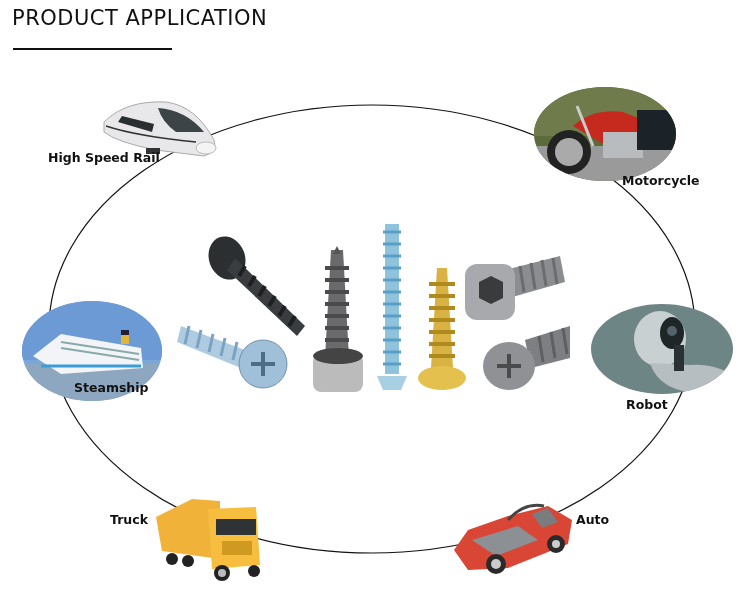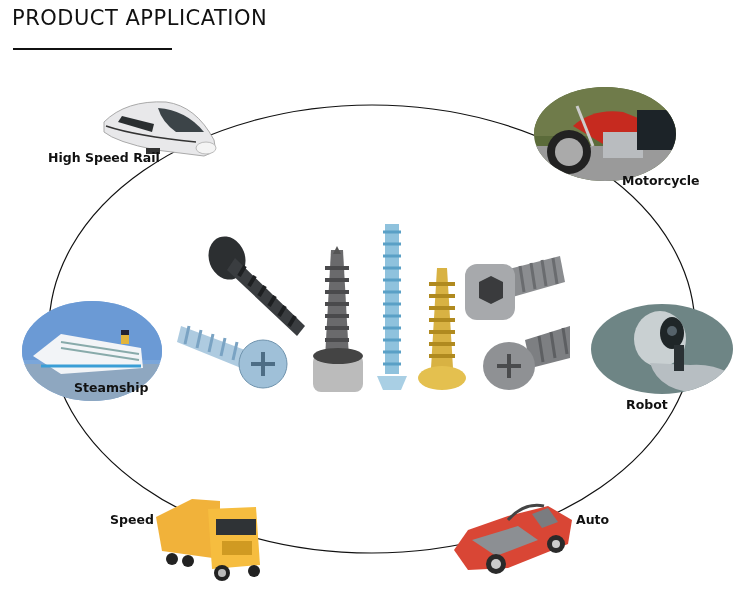--- a/index.html
+++ b/index.html
@@ -91,21 +91,21 @@
   <path d="M4 24 L40 6 L68 8 L68 66 L10 58 Z" fill="#f1b23a"></path>
   <path d="M56 16 L104 14 L108 72 L60 76 Z" fill="#f6bd3f"></path>
   <rect x="64" y="26" width="40" height="16" fill="#2f3336"></rect>
   <rect x="70" y="48" width="30" height="14" fill="#d09a22"></rect>
   <circle cx="20" cy="66" r="6" fill="#222"></circle>
     <circle cx="36" cy="68" r="6" fill="#222"></circle>
   <circle cx="70" cy="80" r="8" fill="#222"></circle>
     <circle cx="70" cy="80" r="4" fill="#bbb"></circle>
   <circle cx="102" cy="78" r="6" fill="#222"></circle>
 </svg>
-<div class="label" style="left:110px;top:512px">Speed</div>
+<div class="label" style="left:110px;top:512px">Truck</div>
 
 <svg class="pic" style="left:448px;top:494px" width="130" height="82" viewBox="0 0 130 82">
   <path d="M6 56 L20 36 L60 22 L100 12 L124 26 L120 50 L60 74 L20 76 Z" fill="#d94635"></path>
   <path d="M24 46 L70 32 L90 46 L48 62 Z" fill="#8c8f93"></path>
   <path d="M60 26 Q76 8 96 12" stroke="#444" stroke-width="3" fill="none"></path>
   <path d="M84 20 L100 14 L110 28 L94 34 Z" fill="#7a7c80"></path>
   <circle cx="48" cy="70" r="10" fill="#2a2a2a"></circle>
     <circle cx="48" cy="70" r="5" fill="#ccc"></circle>
   <circle cx="108" cy="50" r="9" fill="#2a2a2a"></circle>
     <circle cx="108" cy="50" r="4" fill="#ccc"></circle>

